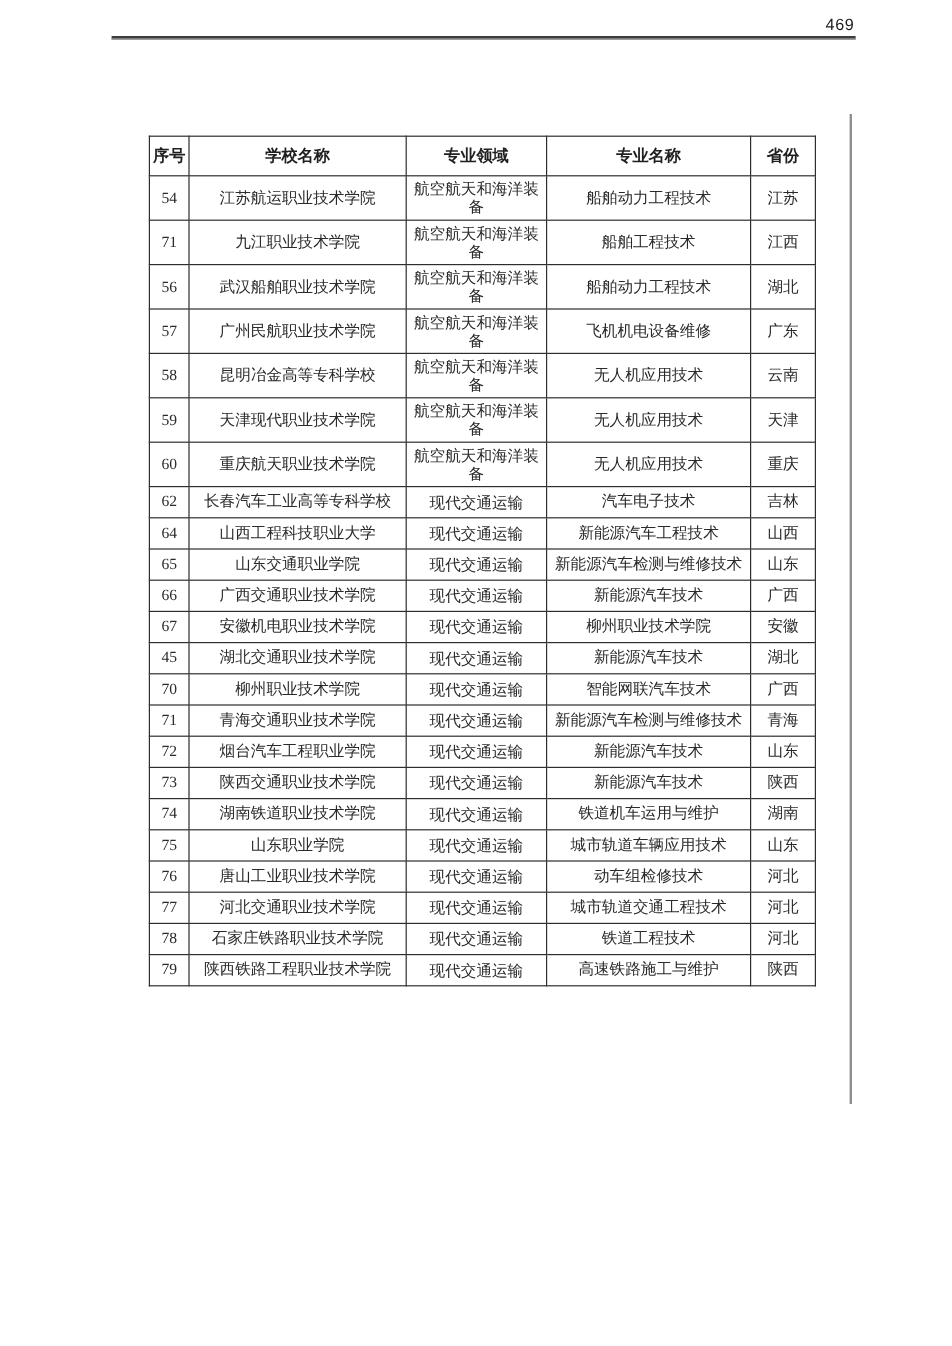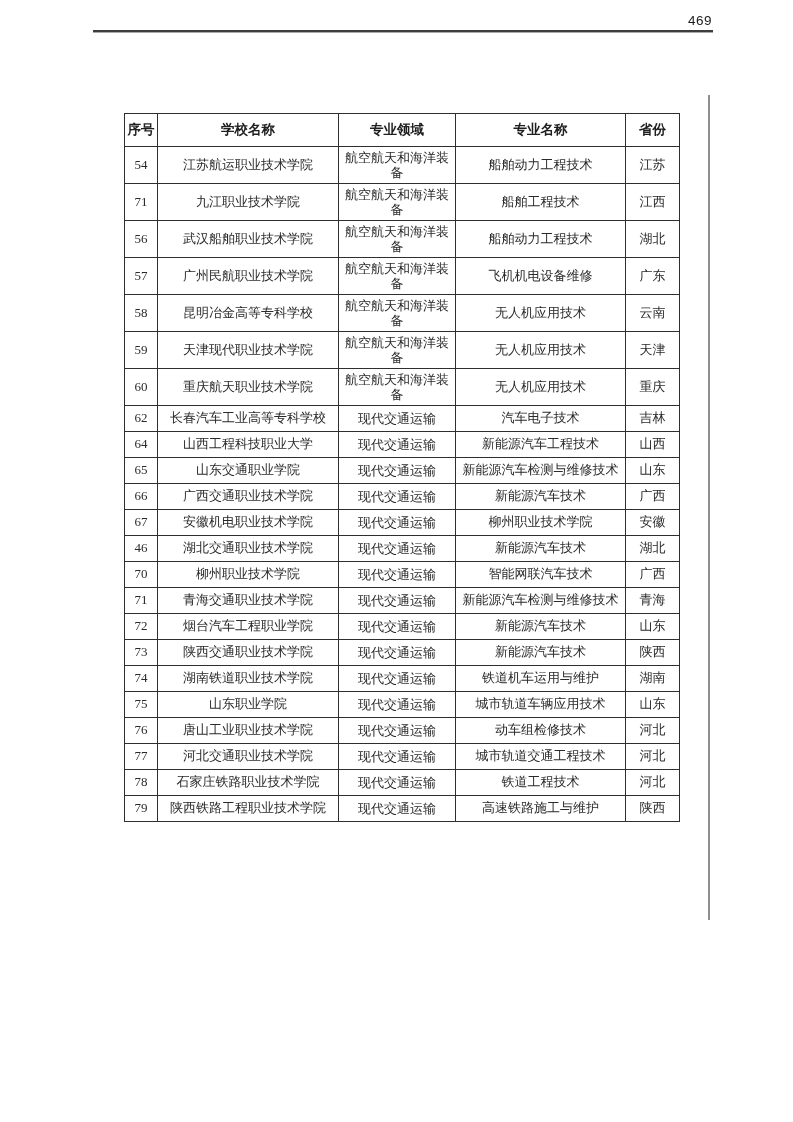--- a/index.html
+++ b/index.html
@@ -189,21 +189,21 @@
           <td class="cell-province">广西</td>
         </tr>
         <tr>
           <td class="cell-index">67</td>
           <td class="cell-school">安徽机电职业技术学院</td>
           <td class="cell-field">现代交通运输</td>
           <td class="cell-major">柳州职业技术学院</td>
           <td class="cell-province">安徽</td>
         </tr>
         <tr>
-          <td class="cell-index">46</td>
+          <td class="cell-index">45</td>
           <td class="cell-school">湖北交通职业技术学院</td>
           <td class="cell-field">现代交通运输</td>
           <td class="cell-major">新能源汽车技术</td>
           <td class="cell-province">湖北</td>
         </tr>
         <tr>
           <td class="cell-index">70</td>
           <td class="cell-school">柳州职业技术学院</td>
           <td class="cell-field">现代交通运输</td>
           <td class="cell-major">智能网联汽车技术</td>

